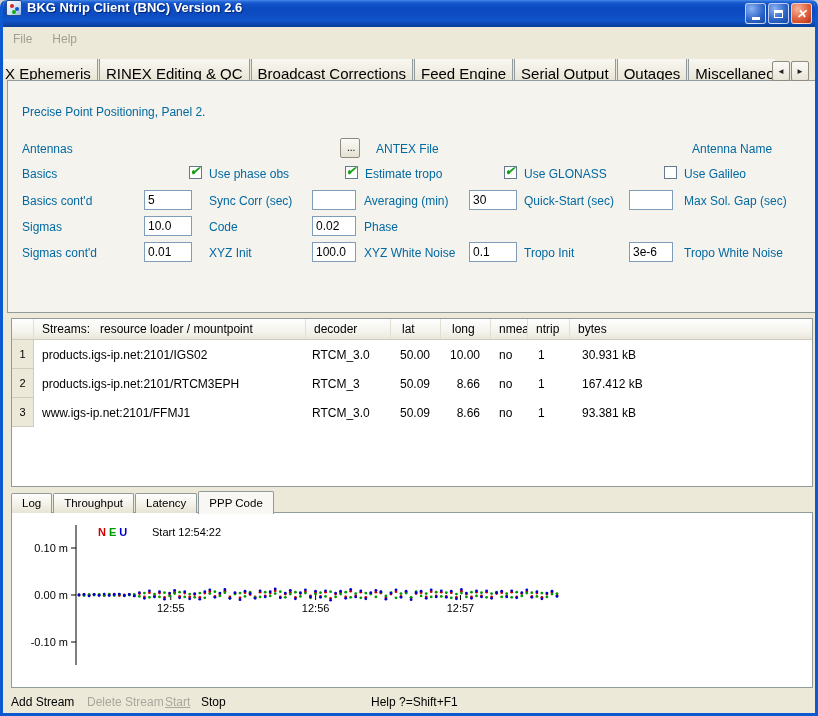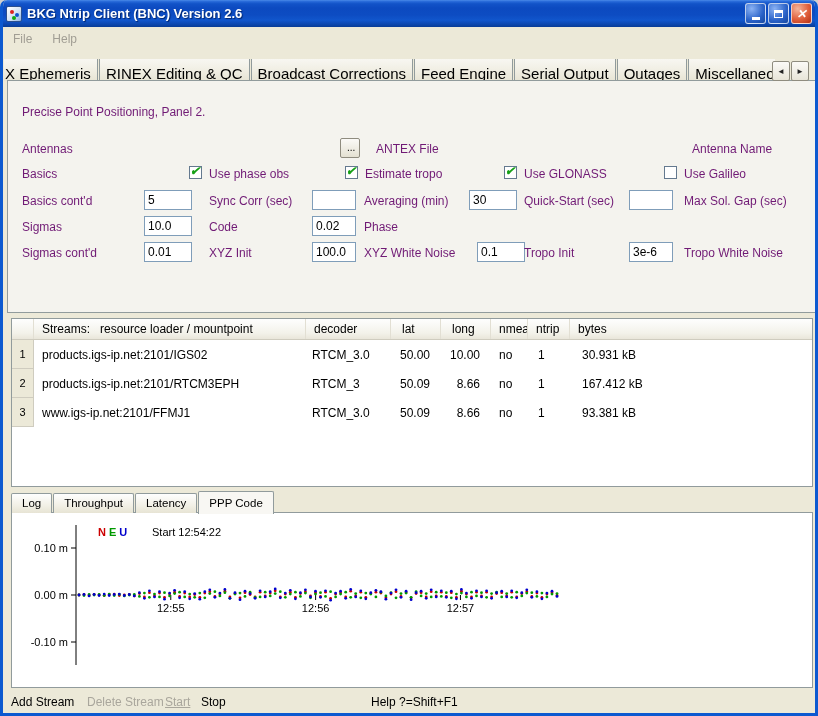--- a/index.html
+++ b/index.html
@@ -1,21 +1,21 @@
 <!DOCTYPE html>
 <html><head>
 <meta charset="utf-8">
 <style>
   html,body{margin:0;padding:0;background:#cfcfcf;font-family:"Liberation Sans",sans-serif;}
   .window{position:relative;width:818px;height:716px;background:#ece9d8;box-sizing:border-box;
           border:3px solid #0c59d0;border-top:none;border-radius:7px 7px 0 0;overflow:hidden;}
   
   .titlebar{position:absolute;left:-3px;top:0;width:818px;height:27px;border-radius:7px 7px 0 0;
     background:linear-gradient(180deg,#4a8ae8 0%,#2668d8 6%,#1253c8 14%,#0c4ac0 30%,#0d4cc2 55%,#1156cc 75%,#0c47ae 90%,#083c96 100%);
-    display:flex;align-items:center;padding:0 6px;box-sizing:border-box;}
+    display:flex;padding:0 6px;box-sizing:border-box;}
   .app-icon{width:16px;height:16px;margin-right:5px;border-radius:2px;background:linear-gradient(135deg,#ffffff,#cfe0f4 60%,#8fb4e0);
     border:1px solid #2a4f8f;box-sizing:border-box;position:relative;}
   .app-icon::after{content:"";position:absolute;left:3px;top:3px;width:4px;height:4px;background:#d22;border-radius:50%;
     box-shadow:5px 3px 0 #15c, 2px 6px 0 #1a1;}
   .title{color:#fff;font-weight:bold;font-size:13px;text-shadow:1px 1px 1px #00256e;flex:1;white-space:nowrap;}
   .win-buttons{display:flex;align-items:center;}
   .winbtn{width:21px;height:21px;border-radius:3px;border:1px solid rgba(255,255,255,.7);margin-left:2px;
     display:flex;align-items:center;justify-content:center;color:#fff;box-sizing:border-box;cursor:default;}
   .winbtn.b-min,.winbtn.b-max{background:radial-gradient(circle at 30% 25%,#8ab2f4,#2a62c8 60%,#16489f);}
   .winbtn.b-close{background:radial-gradient(circle at 30% 25%,#f6b49a,#e0603c 55%,#b33014);}
@@ -30,21 +30,21 @@
   .tab{height:19px;line-height:18px;border:1px solid #919b9c;border-bottom:none;border-radius:2px 2px 0 0;
     background:linear-gradient(#fefefe,#f2f0e6 60%,#e7e4d4);margin-right:1px;padding:16px 6px;font-size:15px;white-space:nowrap;
     color:#000;box-sizing:border-box;}
   .tab.first{margin-left:-4px;padding-left:4px;}
   .tab.active{height:22px;line-height:21px;background:#f4f3ee;margin-bottom:-1px;position:relative;z-index:3;}
   .tab-scroll{position:absolute;top:61px;right:6px;display:flex;gap:1px;z-index:4;}
   .scrollbtn{width:16px;height:18px;border:1px solid #8f8c7f;border-radius:2px;background:linear-gradient(#fbfaf7,#e8e5d8);
     font-size:8px;display:flex;align-items:center;justify-content:center;color:#222;}
   
   .tabpane{position:absolute;left:4px;top:80px;width:809px;height:233px;background:#f4f3ee;border:1px solid #919b9c;box-sizing:border-box;z-index:2;}
-  .flabel{position:absolute;font-size:12px;color:#701a75;white-space:nowrap;}
+  .flabel{position:absolute;font-size:12px;color:#0369a1;white-space:nowrap;}
   .txt{position:absolute;height:20px;border:1px solid #7f9db9;background:#fff;font-family:"Liberation Sans",sans-serif;
     font-size:12px;padding:1px 3px;box-sizing:border-box;}
   .browse-btn{position:absolute;width:20px;height:20px;border:1px solid #8f8c7f;border-radius:2px;
     background:linear-gradient(#fbfaf7,#e4e1d2);font-size:10px;line-height:16px;text-align:center;box-sizing:border-box;}
   .cb{position:absolute;width:13px;height:13px;background:#fff;border:1px solid #64798f;box-sizing:border-box;}
   .cb .check{display:none;position:absolute;left:0px;top:-3px;color:#16a016;font-size:12px;font-weight:bold;}
   .cb.checked .check{display:block;}
   .cb .check::before{content:"\2714";}
   
   .streams{position:absolute;left:8px;top:318px;width:802px;height:169px;background:#fff;border:1px solid #919b9c;
@@ -161,21 +161,21 @@
     <input class="txt" style="left: 136px; top: 135px; width: 48px;" value="10.0">
     <span class="flabel" style="left:201px;top:139px;">Code</span>
     <input class="txt" style="left: 304px; top: 135px; width: 44px;" value="0.02">
     <span class="flabel" style="left:356px;top:139px;">Phase</span>
 
     <span class="flabel" style="left:14px;top:165px;">Sigmas cont'd</span>
     <input class="txt" style="left: 136px; top: 161px; width: 48px;" value="0.01">
     <span class="flabel" style="left:201px;top:165px;">XYZ Init</span>
     <input class="txt" style="left: 304px; top: 161px; width: 44px;" value="100.0">
     <span class="flabel" style="left:356px;top:165px;">XYZ White Noise</span>
-    <input class="txt" style="left: 461px; top: 161px; width: 48px; margin-left: 8px;" value="0.1">
+    <input class="txt" style="left: 461px; top: 161px; width: 48px;" value="0.1">
     <span class="flabel" style="left:516px;top:165px;">Tropo Init</span>
     <input class="txt" style="left: 621px; top: 161px; width: 44px;" value="3e-6">
     <span class="flabel" style="left:676px;top:165px;">Tropo White Noise</span>
   </div>
 
   <div class="streams">
     <div class="thead">
       <div class="th corner"></div>
       <div class="th">Streams:   resource loader / mountpoint</div>
       <div class="th">decoder</div>

